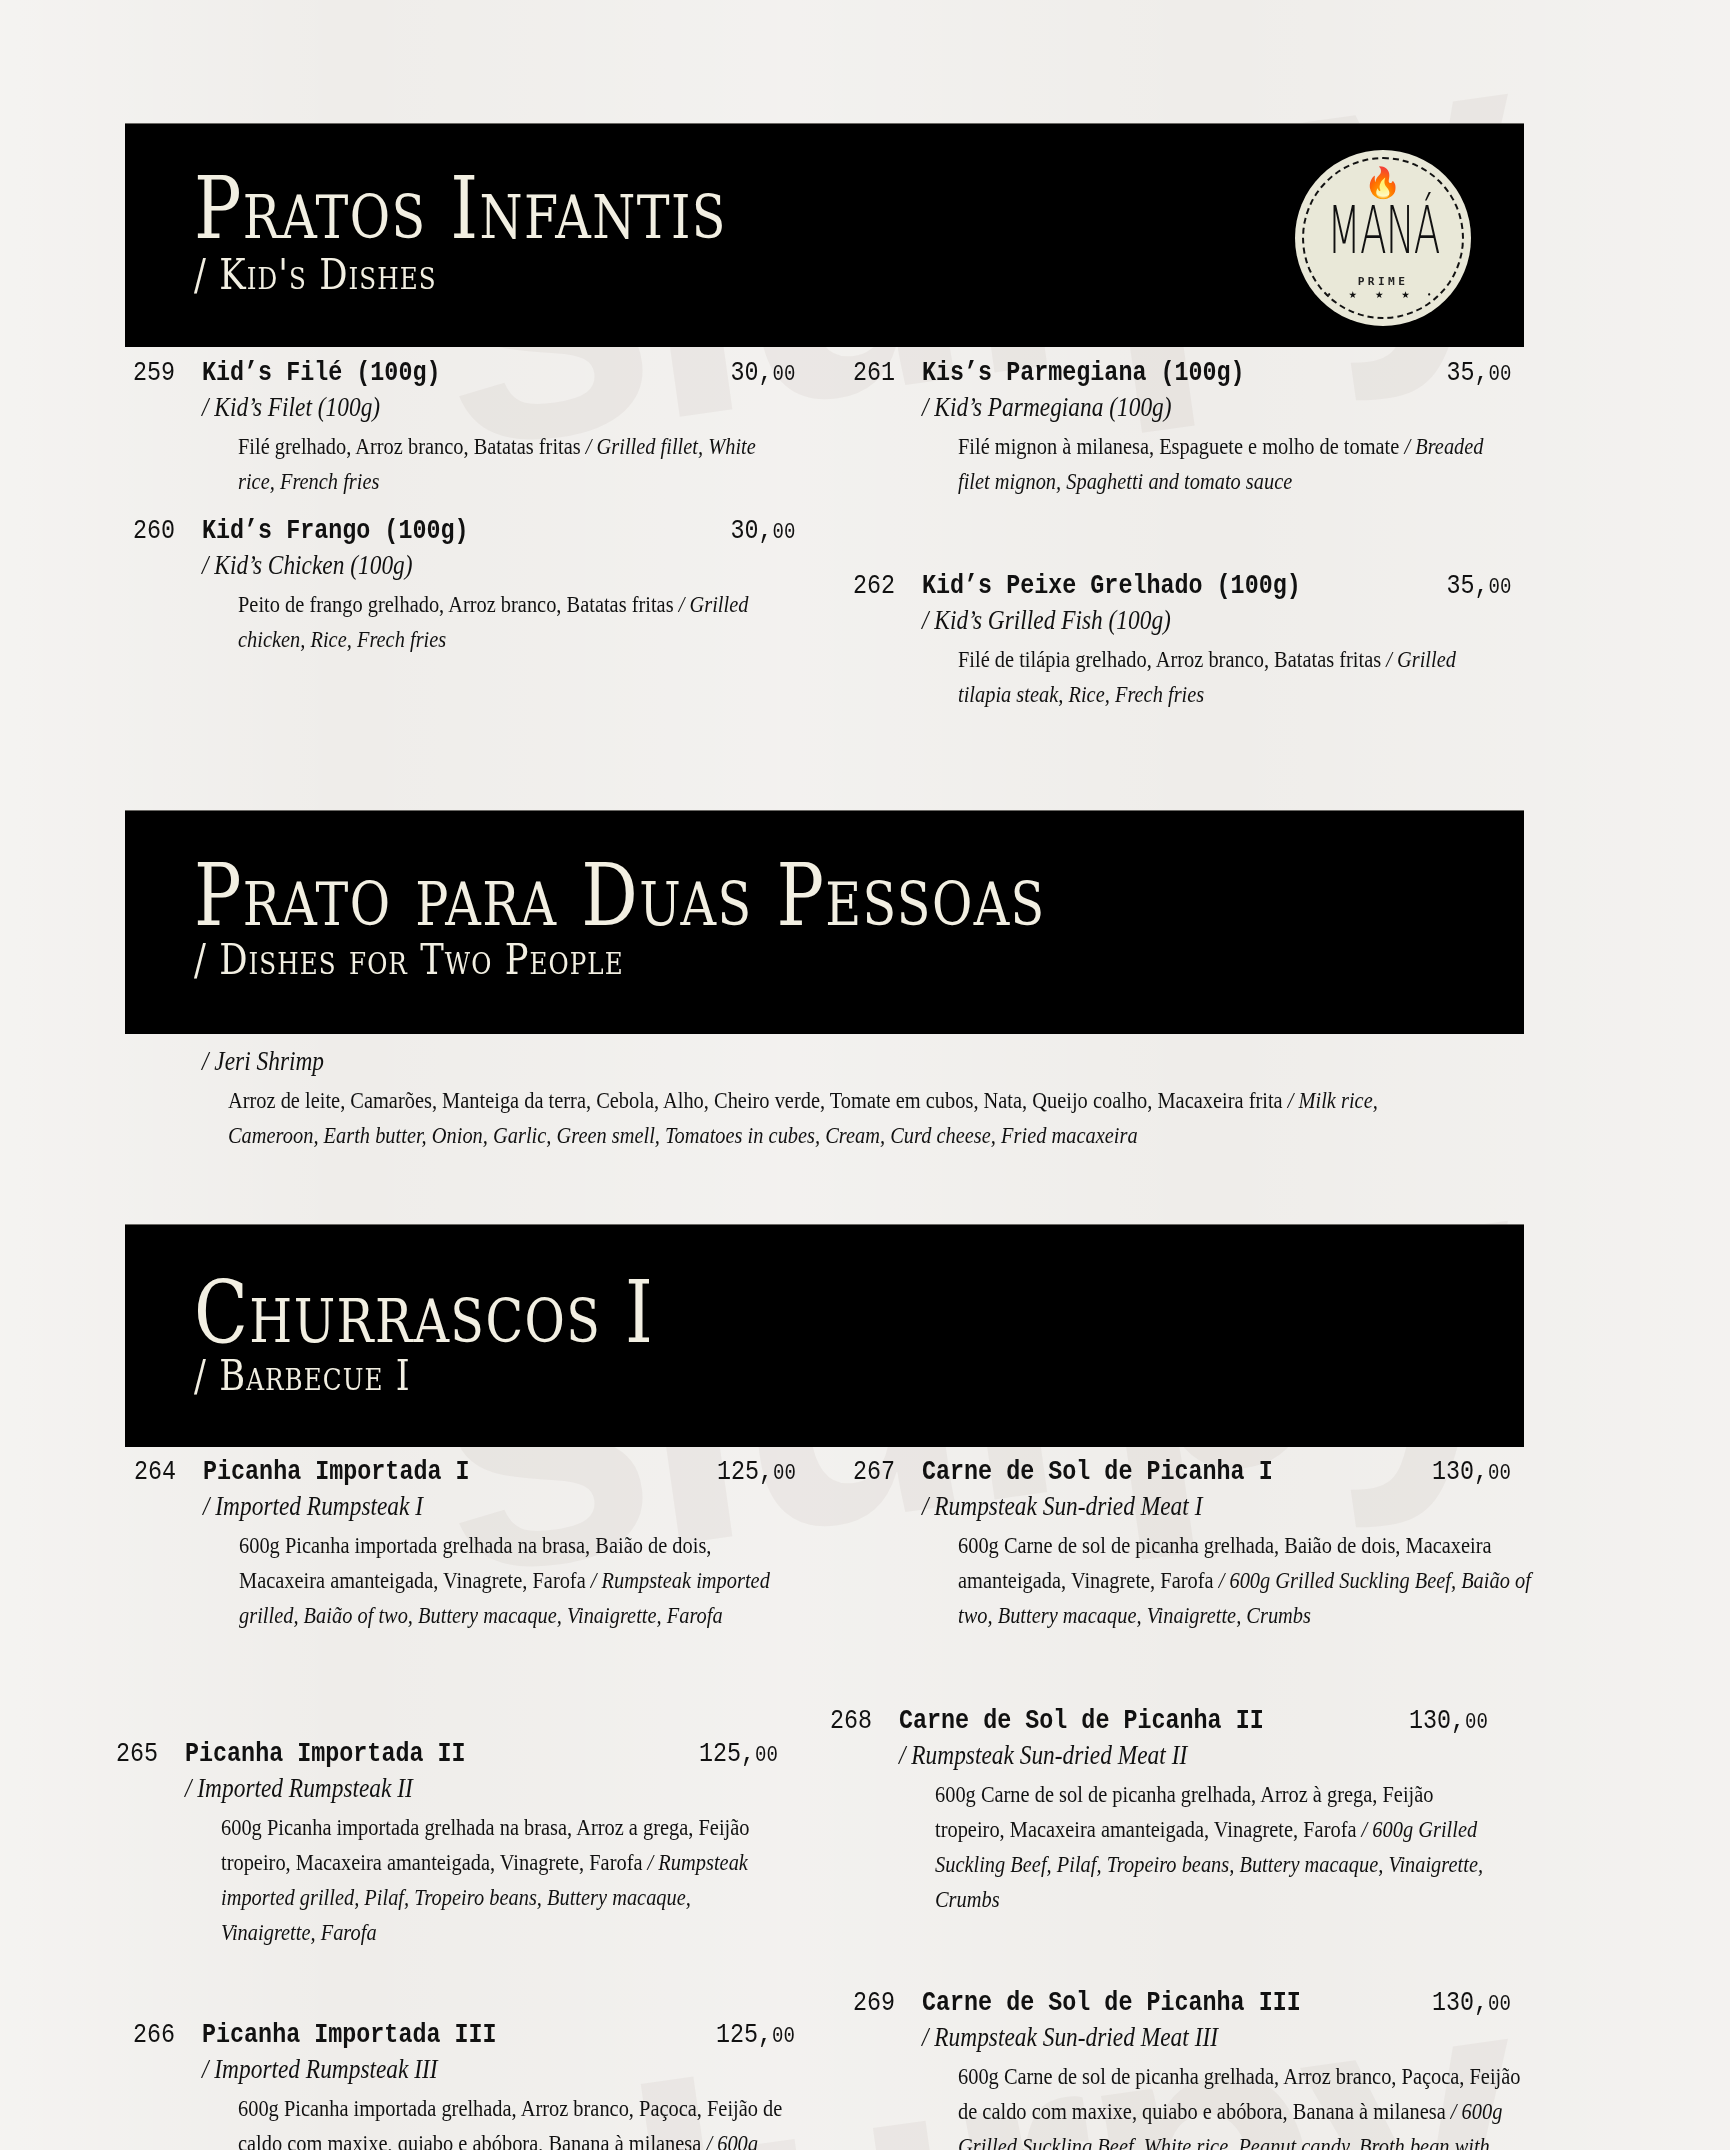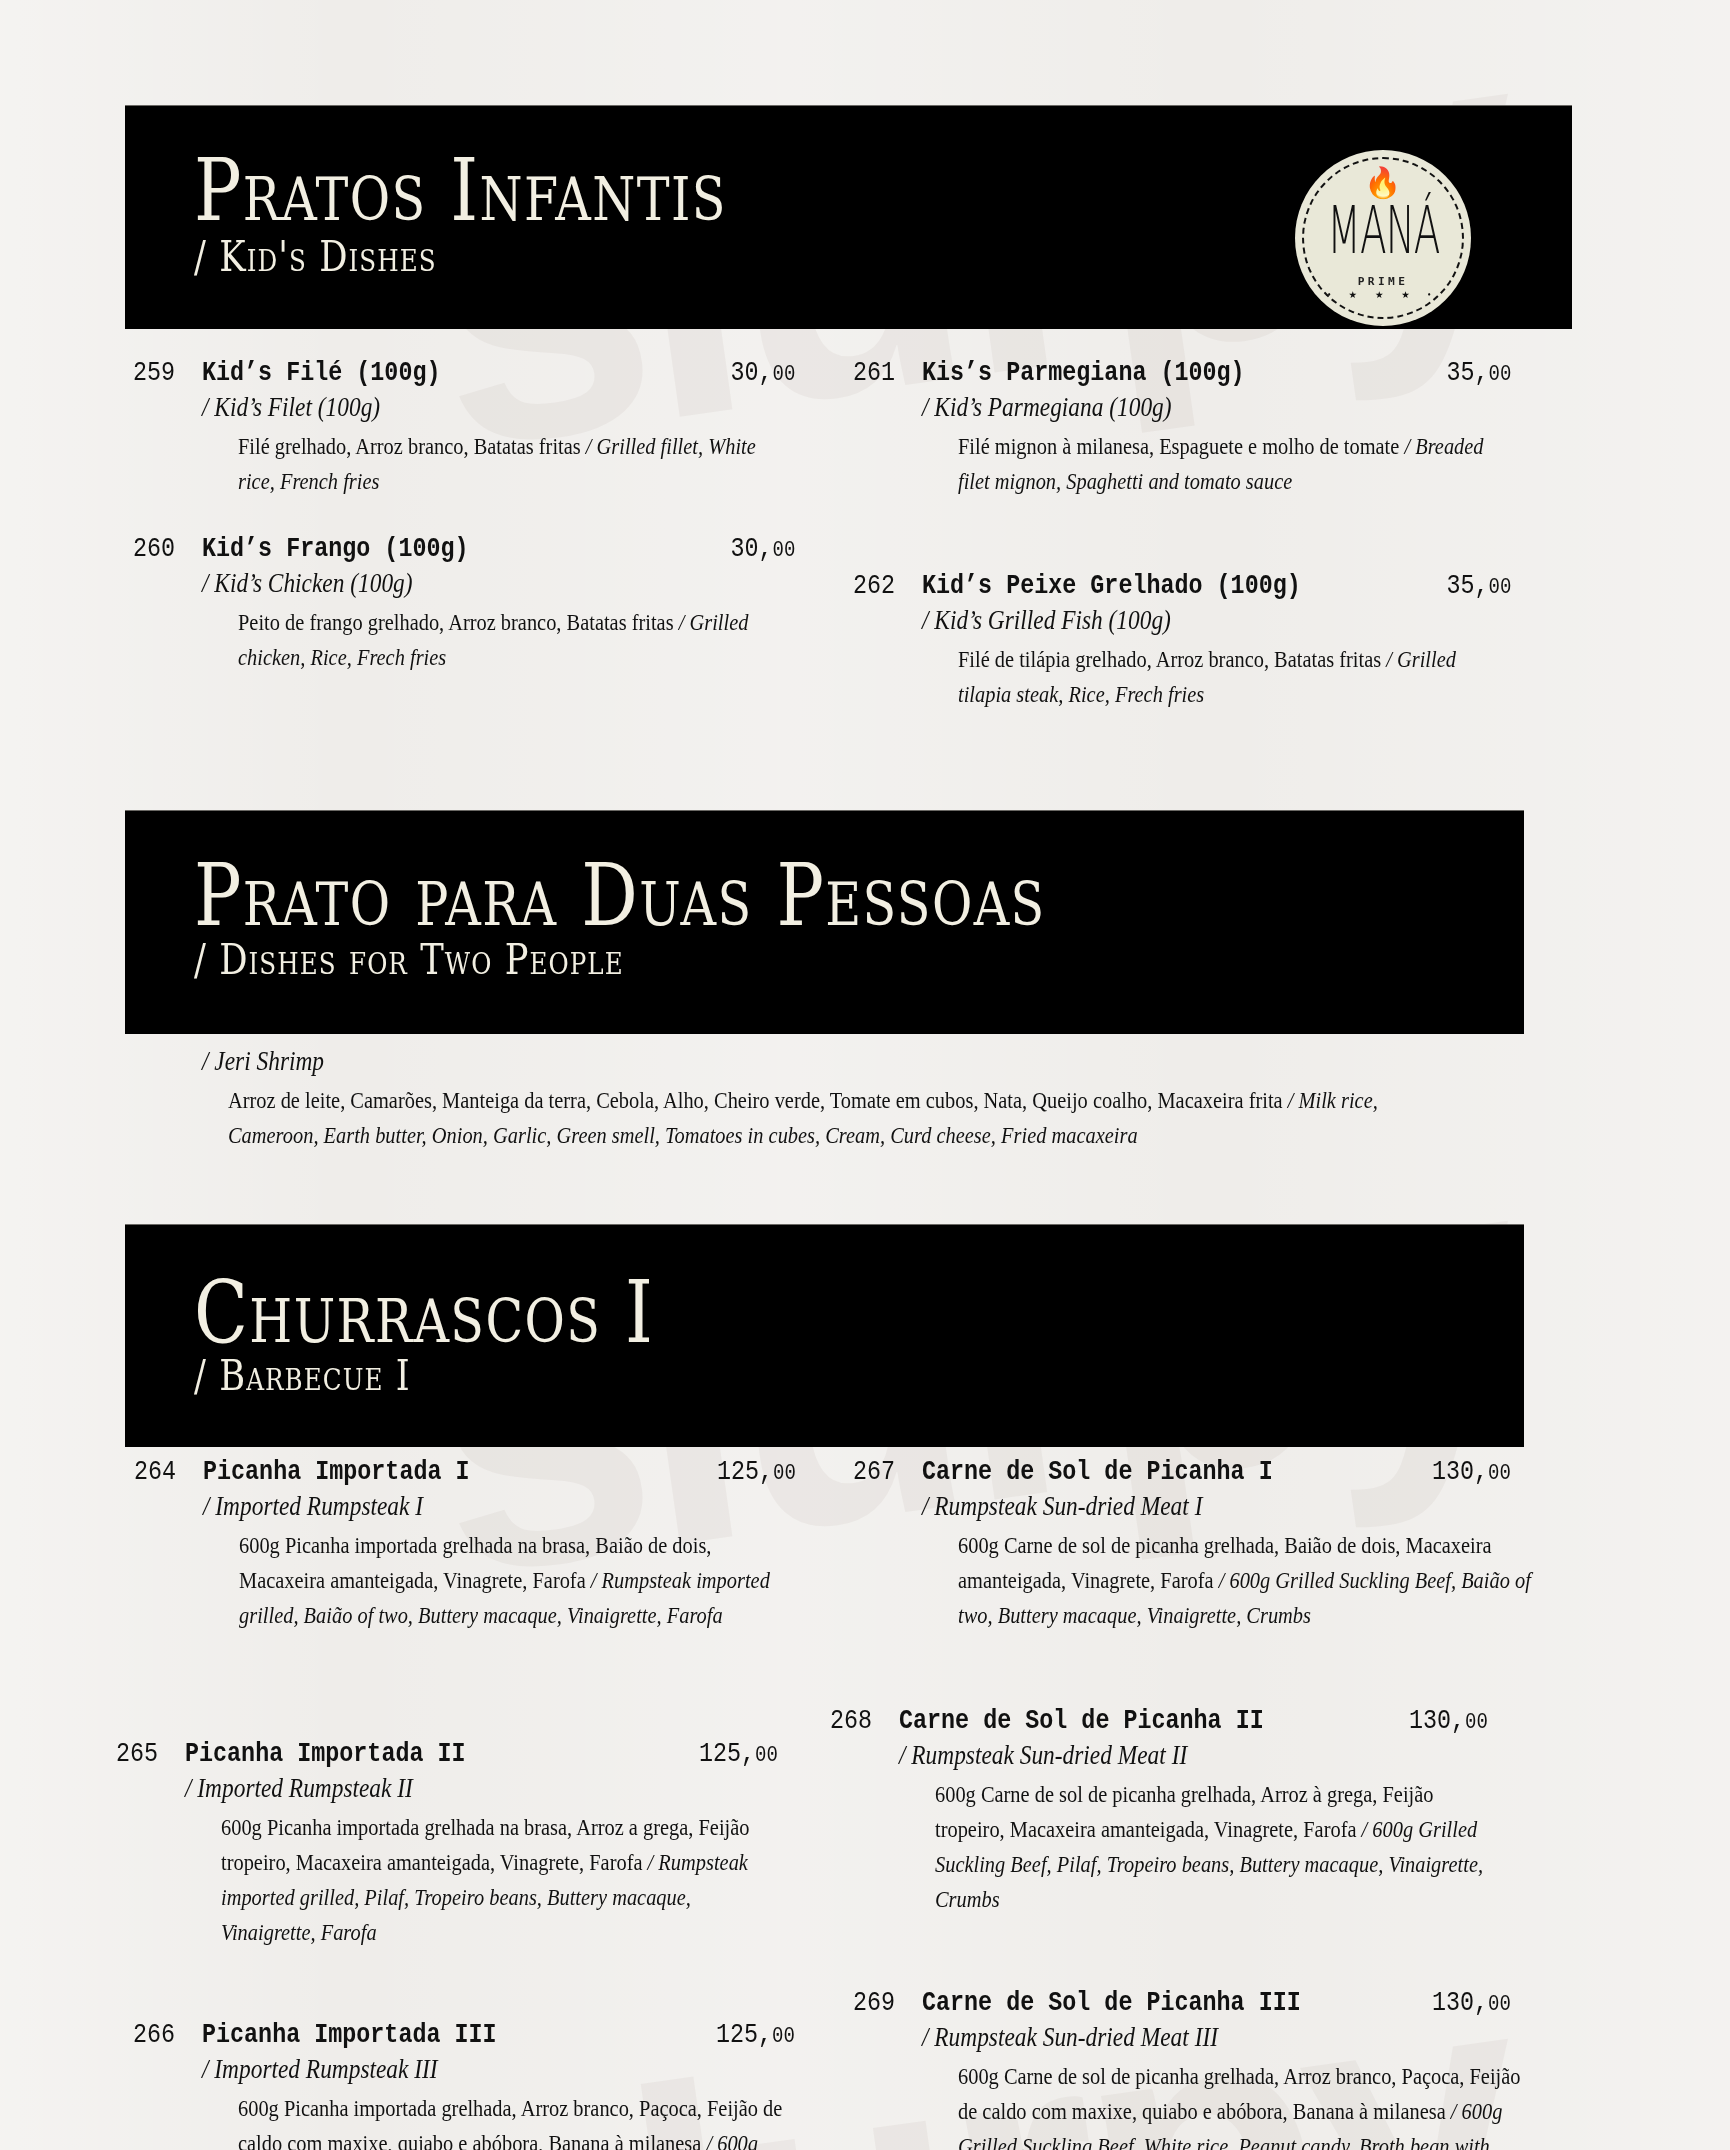--- a/index.html
+++ b/index.html
@@ -67,21 +67,21 @@
   }
   .item .desc .en-desc { font-style: italic; }
 </style>
 </head>
 <body>
 
 <div class="watermark" style="top:34px;">slurpy</div>
 <div class="watermark" style="top:1161px;">slurpy</div>
 <div class="watermark" style="top:1979px;">slurpy</div>
 
-<div class="banner" style="top:105px; height:223px;padding-left:48px;">
+<div class="banner" style="top:123px; height:223px;">
   <div class="title" style="top:34px; font-size:86px;">Pratos Infantis</div>
   <div class="subtitle" style="top:125px; font-size:43px;">/ Kid's Dishes</div>
 </div>
 
 <div class="logo">
   <div class="ring"></div>
   <div class="flame">🔥</div>
   <div class="brand">MANÁ</div>
   <div class="prime">PRIME</div>
   <div class="stars">• ★ ★ ★ •</div>
@@ -90,21 +90,21 @@
 <div class="item" style="left:133px; top:357px; width:662px; height:181px;">
   <div class="head">
     <span class="num">259</span>
     <span class="name">Kid’s Filé (100g)</span>
     <span class="price" style="right:0;"><span>30,</span><span class="cents">00</span></span>
   </div>
   <div class="en">/ Kid’s Filet (100g)</div>
   <div class="desc" style="width:628px;"><span>Filé grelhado, Arroz branco, Batatas fritas</span> <span class="en-desc">/ Grilled fillet, White rice, French fries</span></div>
 </div>
 
-<div class="item" style="left:133px; top:533px; width:662px; height:181px;">
+<div class="item" style="left:133px; top:515px; width:662px; height:181px;">
   <div class="head">
     <span class="num">260</span>
     <span class="name">Kid’s Frango (100g)</span>
     <span class="price" style="right:0;"><span>30,</span><span class="cents">00</span></span>
   </div>
   <div class="en">/ Kid’s Chicken (100g)</div>
   <div class="desc" style="width:671px;"><span>Peito de frango grelhado, Arroz branco, Batatas fritas</span> <span class="en-desc">/ Grilled chicken, Rice, Frech fries</span></div>
 </div>
 
 <div class="item" style="left:853px; top:357px; width:658px; height:181px;">

